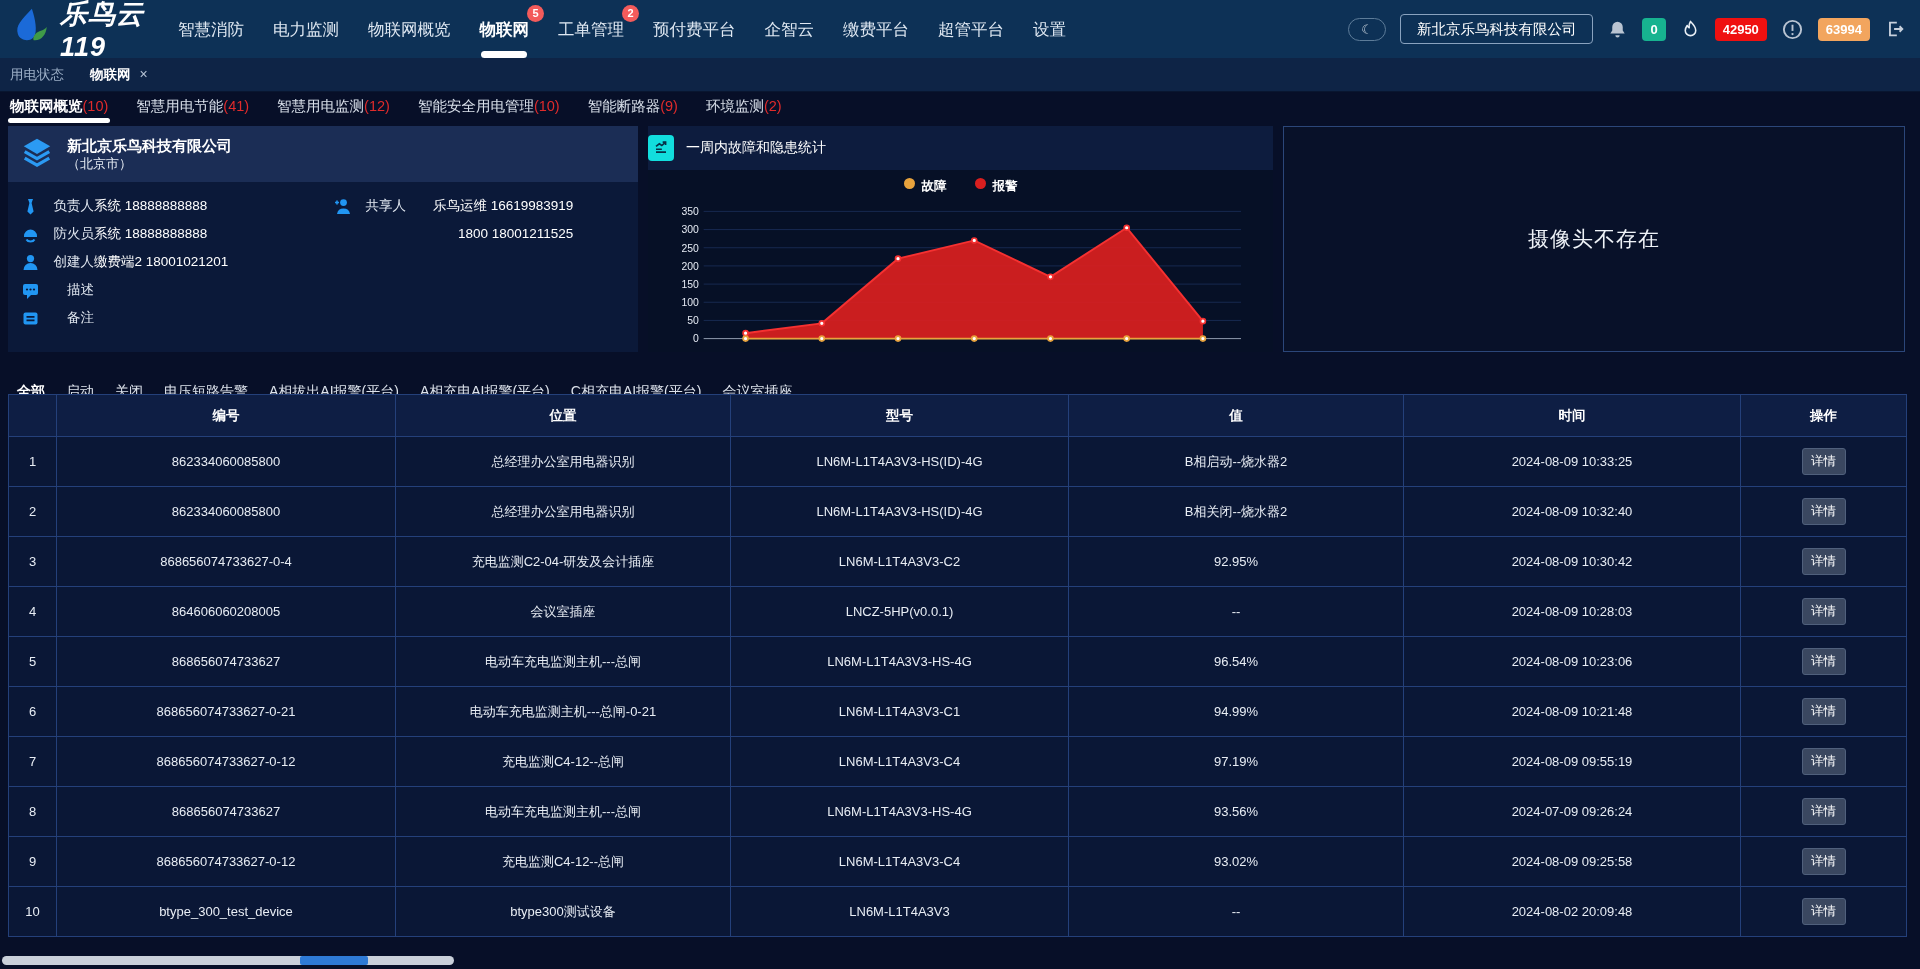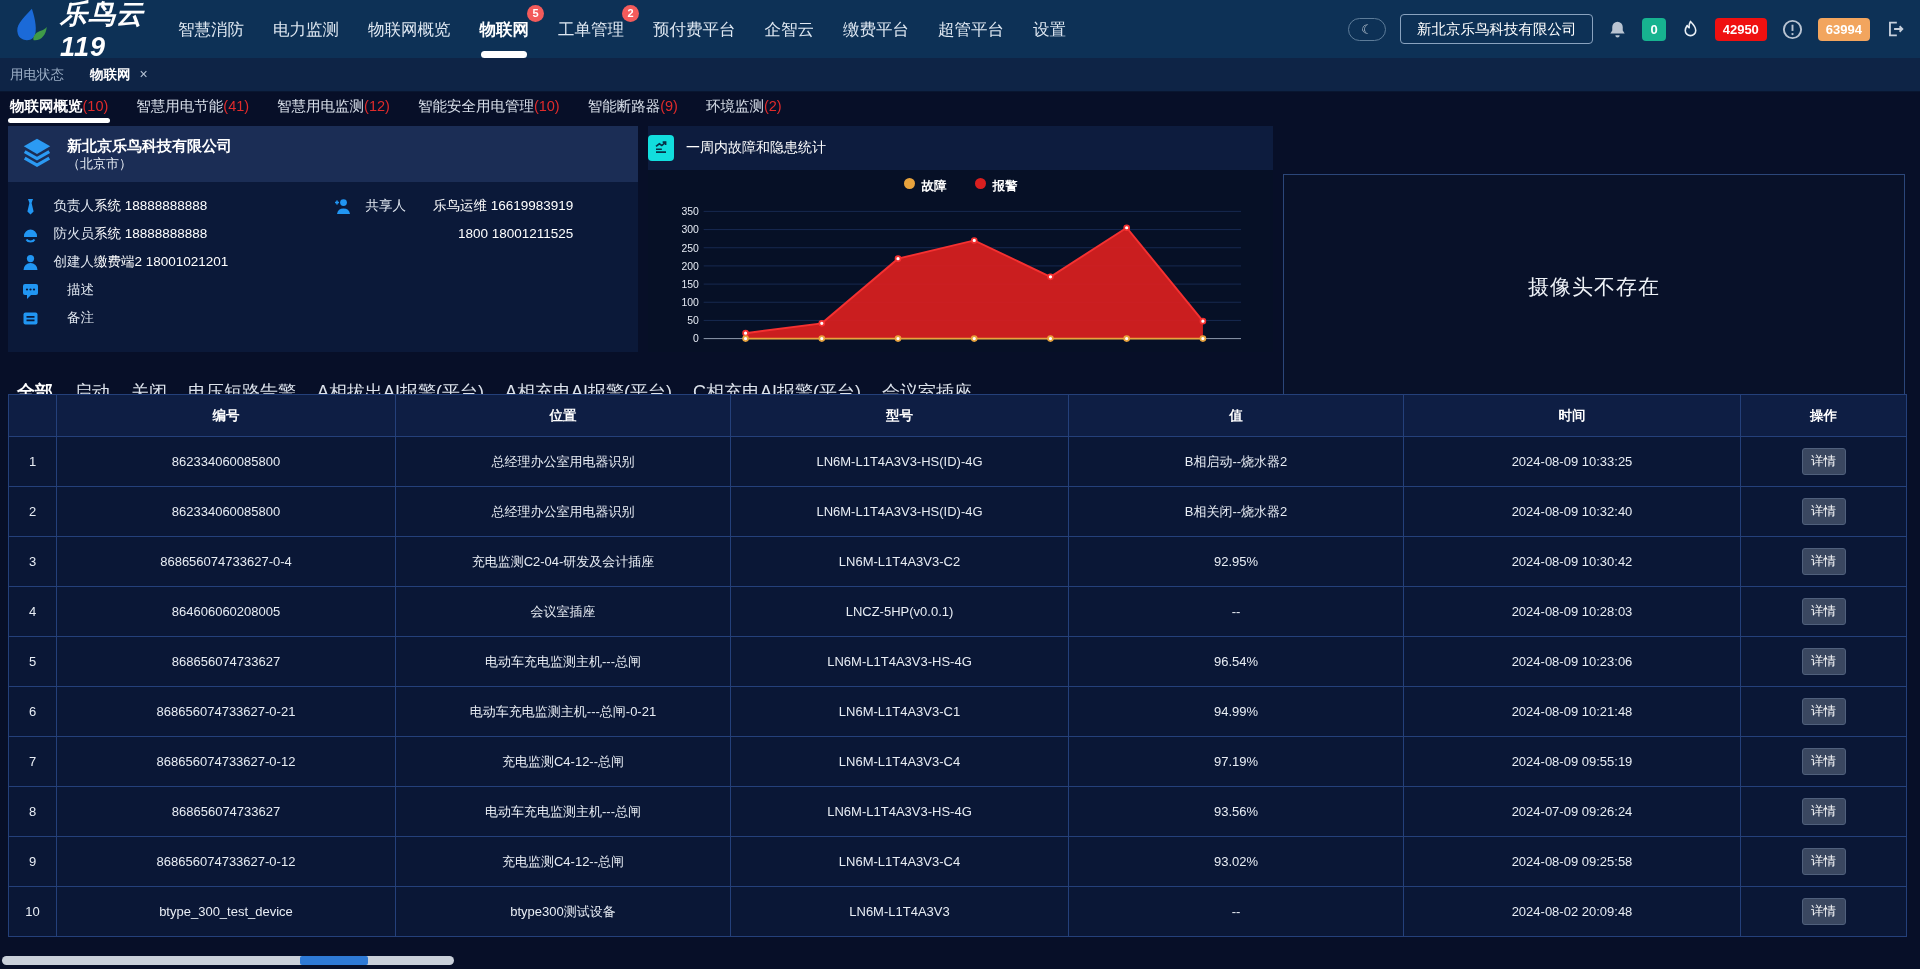--- a/index.html
+++ b/index.html
@@ -68,27 +68,27 @@
   .report-icon { width:26px; height:26px; border-radius:4px; background:#12dede; display:flex;
             align-items:center; justify-content:center; flex:none; }
   .chart-title { font-size:14px; color:#fff; }
   .chart-legend { height:24px; display:flex; justify-content:center; align-items:center; gap:28px; margin-top:4px; }
   .legend-item { display:flex; gap:7px; font-size:12.5px; font-weight:bold; color:#fff; cursor:pointer; }
   .legend-dot { width:11px; height:11px; border-radius:50%; }
   #chart-svg { display:block; margin:2px 4px 0 6px; width:612px; height:150px; }
   #chart-svg text { font-family:"Liberation Sans","DejaVu Sans",sans-serif; }
 
   .camera-panel { position:absolute; left:1283px; top:0; width:622px; height:226px; background:#081129;
-            border:1px solid #2b4679; display:flex; align-items:center; justify-content:center;margin-top:48px; }
+            border:1px solid #2b4679; display:flex; align-items:center; justify-content:center; }
   .camera-msg { font-size:21px; color:#eef2f7; letter-spacing:1px; }
 
   
   .filter-tabs { position:absolute; top:352px; left:0; right:0; height:40px; display:flex;
             align-items:center; padding-left:16px; gap:19px; }
-  .filter-tab { position:relative; font-size:18px; color:#dde3ec; padding:2px 1px; cursor:pointer;margin-top:39px; }
+  .filter-tab { position:relative; font-size:14px; color:#dde3ec; padding:2px 1px; cursor:pointer;margin-top:39px; }
   .filter-tab.active { color:#fff; font-weight:bold; }
   .filter-tab.active::after { content:''; position:absolute; left:0; right:0; bottom:-7px; height:3px;
             background:#fff; border-radius:1.5px; }
 
   
   .device-table { position:absolute; top:394px; left:8px; width:1898px; border-collapse:collapse;
             table-layout:fixed; background:#0a1736; }
   .device-table th, .device-table td { border:1px solid #24407a; text-align:center; overflow:hidden;
             white-space:nowrap; }
   .device-table th { height:42px; font-size:13.5px; color:#fff; background:#0e1e44; font-weight:bold; }

